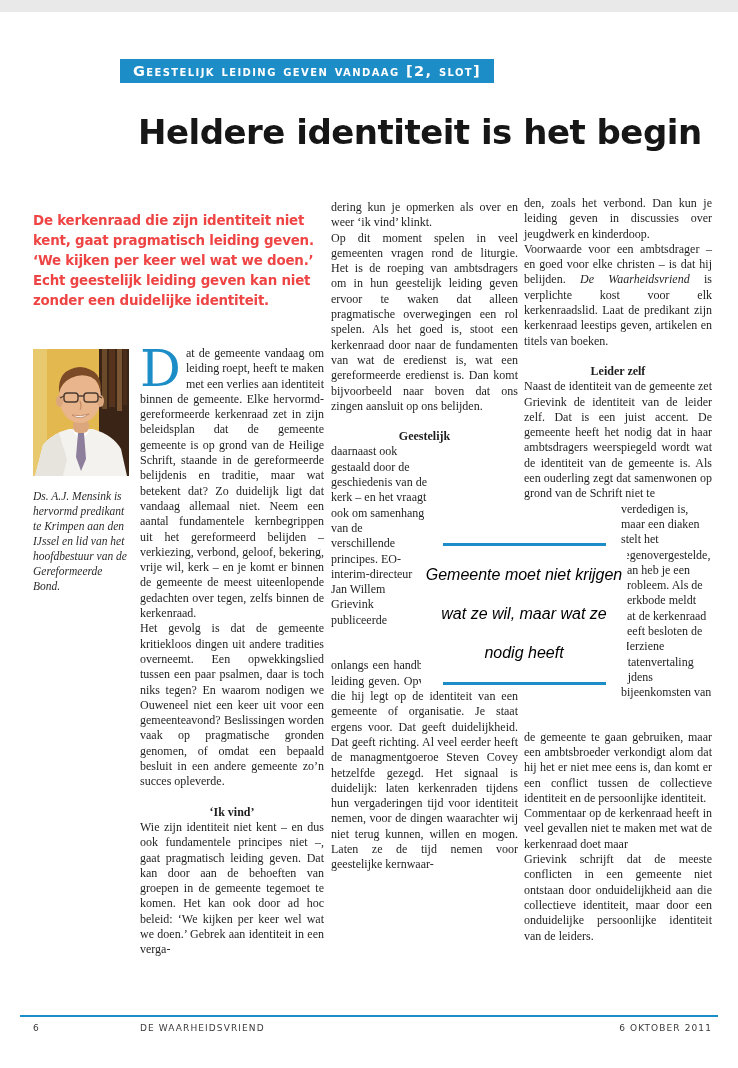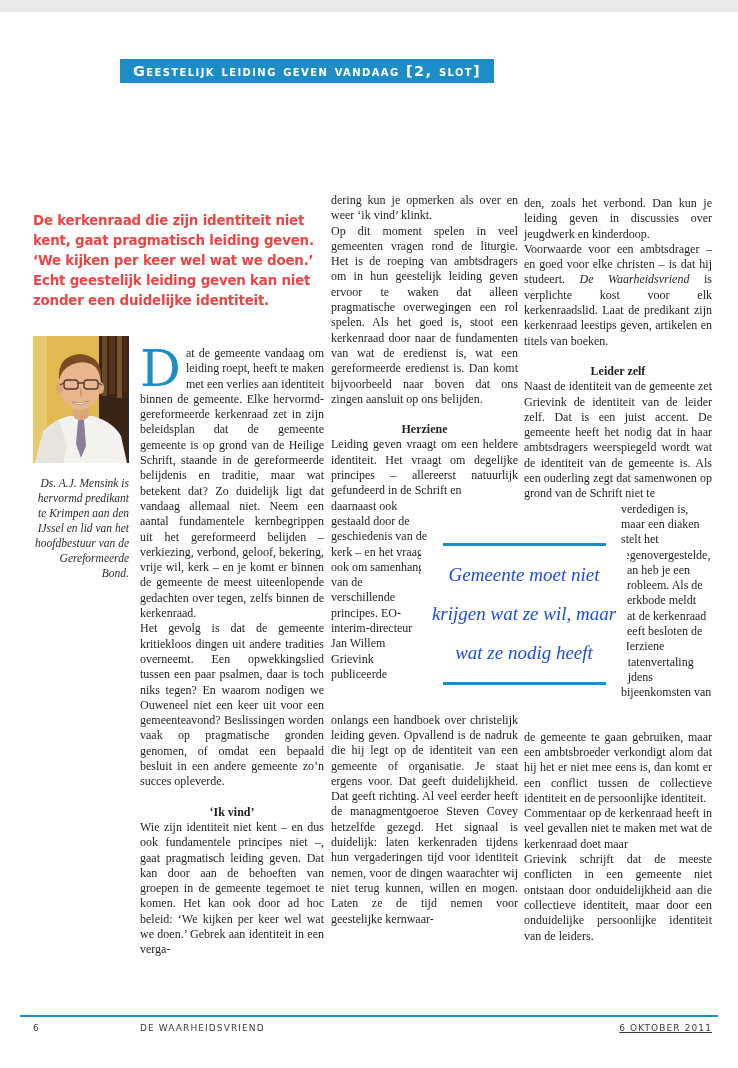--- a/index.html
+++ b/index.html
@@ -23,71 +23,72 @@
     font-family:"DejaVu Sans", sans-serif;font-weight:bold;
     font-size:34px;letter-spacing:-0.5px;color:#161616;white-space:nowrap;
   }
   
   .intro{
     position:absolute;left:33px;top:199px;width:292px;
     font-family:"DejaVu Sans", sans-serif;font-weight:bold;
     font-size:13.4px;line-height:20px;color:#ef4444;letter-spacing:-0.2px;
   }
   
-  .photo-block{position:absolute;left:33px;top:324px;width:96px;text-align:right;}
+  .photo-block{position:absolute;left:33px;top:337px;width:96px;}
   .photo-block svg{display:block;}
   .caption{
     margin-top:13px;font-style:italic;font-size:11.5px;line-height:15px;color:#2b2b2b;
   }
   
   .col{position:absolute;font-size:12px;line-height:15.3px;text-align:justify;}
   .col p{margin:0;}
   .col .subhead{
     font-weight:bold;margin:15px 0 0 0;font-size:12px;text-align:center;
   }
   .col1{left:140px;top:334px;width:184px;}
-  .col2{left:331px;top:181px;width:187px;}
+  .col2{left:331px;top:188px;width:187px;}
   .col3{left:524px;top:184px;width:188px;}
   .dropcap{
     float:left;font-family:"DejaVu Serif", serif;color:#1d8dc7;
     font-size:51px;line-height:42px;padding:2px 5px 0 0;
   }
   
   .wrap-row{display:flex;}
   .narrow{font-size:12px;line-height:15.3px;text-align:left;}
   .narrow-left{width:96px;min-height:214px;}
   .narrow-right{width:91px;margin-left:auto;min-height:228px;}
   
   .pullquote{
     position:absolute;left:421px;top:531px;width:206px;
     background:#ffffff;text-align:center;padding:0 0 2px 0;
   }
   .pq-rule{width:163px;height:3px;background:#1d8dc7;margin:0 auto;}
   .pq-text{
-    font-family:Liberation Serif, serif;font-style:italic;
-    font-size:19px;line-height:39px;color:#1d4ed8;
+    font-family:Liberation Sans, sans-serif;font-style:italic;
+    font-size:16px;line-height:39px;color:#000000;
     margin:9px 0 10px 0;
   }
   
   .footer-rule{position:absolute;left:20px;width:698px;top:1003px;height:2px;background:#1d8dc7;}
   .footer{
     position:absolute;left:33px;top:1011px;width:679px;display:flex;align-items:baseline;
     font-family:"DejaVu Sans", sans-serif;font-size:9px;letter-spacing:1.1px;color:#3a3a3a;
   }
   .footer .pagenum{width:107px;}
   .footer .pub{flex:1;text-align:left;}
-  .footer .date{text-decoration:underline;}
+  .footer .date{}
 </style>
 </head>
 <body>
 
 <div class="page">
 
   <div class="tagbar">Geestelijk leiding geven vandaag [2, slot]</div>
 
+  <h1 class="title" style="margin:0;">Heldere identiteit is het begin</h1>
 
   <div class="intro">De kerkenraad die zijn identiteit niet kent, gaat pragmatisch leiding geven. ‘We kijken per keer wel wat we doen.’ Echt geestelijk leiding geven kan niet zonder een duidelijke identiteit.</div>
 
   <div class="photo-block">
     <svg width="96" height="127" viewBox="0 0 96 127">
 
       <rect x="0" y="0" width="96" height="127" fill="#e3b84f"></rect>
       <rect x="0" y="0" width="14" height="127" fill="#e8c96d"></rect>
 
       <rect x="66" y="0" width="30" height="127" fill="#3a2416"></rect>
@@ -126,31 +127,30 @@
   <div class="col col1">
     <p><span class="dropcap">D</span><span>at de gemeente vandaag om leiding roept, heeft te maken met een verlies aan identiteit binnen de gemeente. Elke hervormd-gereformeerde kerkenraad zet in zijn beleidsplan dat de gemeente gemeente is op grond van de Heilige Schrift, staande in de gereformeerde belijdenis en traditie, maar wat betekent dat? Zo duidelijk ligt dat vandaag allemaal niet. Neem een aantal fundamentele kernbegrippen uit het gereformeerd belijden – verkiezing, verbond, geloof, bekering, vrije wil, kerk – en je komt er binnen de gemeente de meest uiteenlopende gedachten over tegen, zelfs binnen de kerkenraad.</span></p>
     <p>Het gevolg is dat de gemeente kritiekloos dingen uit andere tradities overneemt. Een opwekkingslied tussen een paar psalmen, daar is toch niks tegen? En waarom nodigen we Ouweneel niet een keer uit voor een gemeenteavond? Beslissingen worden vaak op pragmatische gronden genomen, of omdat een bepaald besluit in een andere gemeente zo’n succes opleverde.</p>
     <p class="subhead">‘Ik vind’</p>
     <p>Wie zijn identiteit niet kent – en dus ook fundamentele principes niet –, gaat pragmatisch leiding geven. Dat kan door aan de behoeften van groepen in de gemeente tegemoet te komen. Het kan ook door ad hoc beleid: ‘We kijken per keer wel wat we doen.’ Gebrek aan identiteit in een verga-</p>
   </div>
 
   <div class="col col2">
     <p>dering kun je opmerken als over en weer ‘ik vind’ klinkt.</p>
     <p>Op dit moment spelen in veel gemeenten vragen rond de liturgie. Het is de roeping van ambtsdragers om in hun geestelijk leiding geven ervoor te waken dat alleen pragmatische overwegingen een rol spelen. Als het goed is, stoot een kerkenraad door naar de fundamenten van wat de eredienst is, wat een gereformeerde eredienst is. Dan komt bijvoorbeeld naar boven dat ons zingen aansluit op ons belijden.</p>
-    <p class="subhead">Herziene</p>
-    <p>Leiding geven vraagt om een heldere identiteit. Het vraagt om degelijke principes – allereerst natuurlijk gefundeerd in de Schrift en</p>
+    <p class="subhead">Geestelijk</p>
     <div class="wrap-row">
       <div class="narrow narrow-left">daarnaast ook gestaald door de geschiedenis van de kerk – en het vraagt ook om samenhang van de verschillende principes. EO-interim-directeur Jan Willem Grievink publiceerde</div>
     </div>
     <p>onlangs een handboek over christelijk leiding geven. Opvallend is de nadruk die hij legt op de identiteit van een gemeente of organisatie. Je staat ergens voor. Dat geeft duidelijkheid. Dat geeft richting. Al veel eerder heeft de managmentgoeroe Steven Covey hetzelfde gezegd. Het signaal is duidelijk: laten kerkenraden tijdens hun vergaderingen tijd voor identiteit nemen, voor de dingen waarachter wij niet terug kunnen, willen en mogen. Laten ze de tijd nemen voor geestelijke kernwaar-</p>
   </div>
 
   <div class="col col3">
     <p>den, zoals het verbond. Dan kun je leiding geven in discussies over jeugdwerk en kinderdoop.</p>
-    <p><span>Voorwaarde voor een ambtsdrager – en goed voor elke christen – is dat hij studeert. </span><i>De Waarheidsvriend</i><span> is verplichte kost voor elk kerkenraadslid. Laat de predikant zijn kerkenraad leestips geven, artikelen en titels van boeken.</span></p>
+    <p><span>Voorwaarde voor een ambtsdrager – en goed voor elke christen – is dat hij belijden. </span><i>De Waarheidsvriend</i><span> is verplichte kost voor elk kerkenraadslid. Laat de predikant zijn kerkenraad leestips geven, artikelen en titels van boeken.</span></p>
     <p class="subhead">Leider zelf</p>
     <p>Naast de identiteit van de gemeente zet Grievink de identiteit van de leider zelf. Dat is een juist accent. De gemeente heeft het nodig dat in haar ambtsdragers weerspiegeld wordt wat de identiteit van de gemeente is. Als een ouderling zegt dat samenwonen op grond van de Schrift niet te</p>
     <div class="wrap-row">
       <div class="narrow narrow-right">verdedigen is, maar een diaken stelt het tegenovergestelde, dan heb je een probleem. Als de kerkbode meldt dat de kerkenraad heeft besloten de Herziene Statenvertaling tijdens bijeenkomsten van</div>
     </div>
     <p>de gemeente te gaan gebruiken, maar een ambtsbroeder verkondigt alom dat hij het er niet mee eens is, dan komt er een conflict tussen de collectieve identiteit en de persoonlijke identiteit.</p>
     <p>Commentaar op de kerkenraad heeft in veel gevallen niet te maken met wat de kerkenraad doet maar</p>
     <p>Grievink schrijft dat de meeste conflicten in een gemeente niet ontstaan door onduidelijkheid aan die collectieve identiteit, maar door een onduidelijke persoonlijke identiteit van de leiders.</p>
   </div>
 

